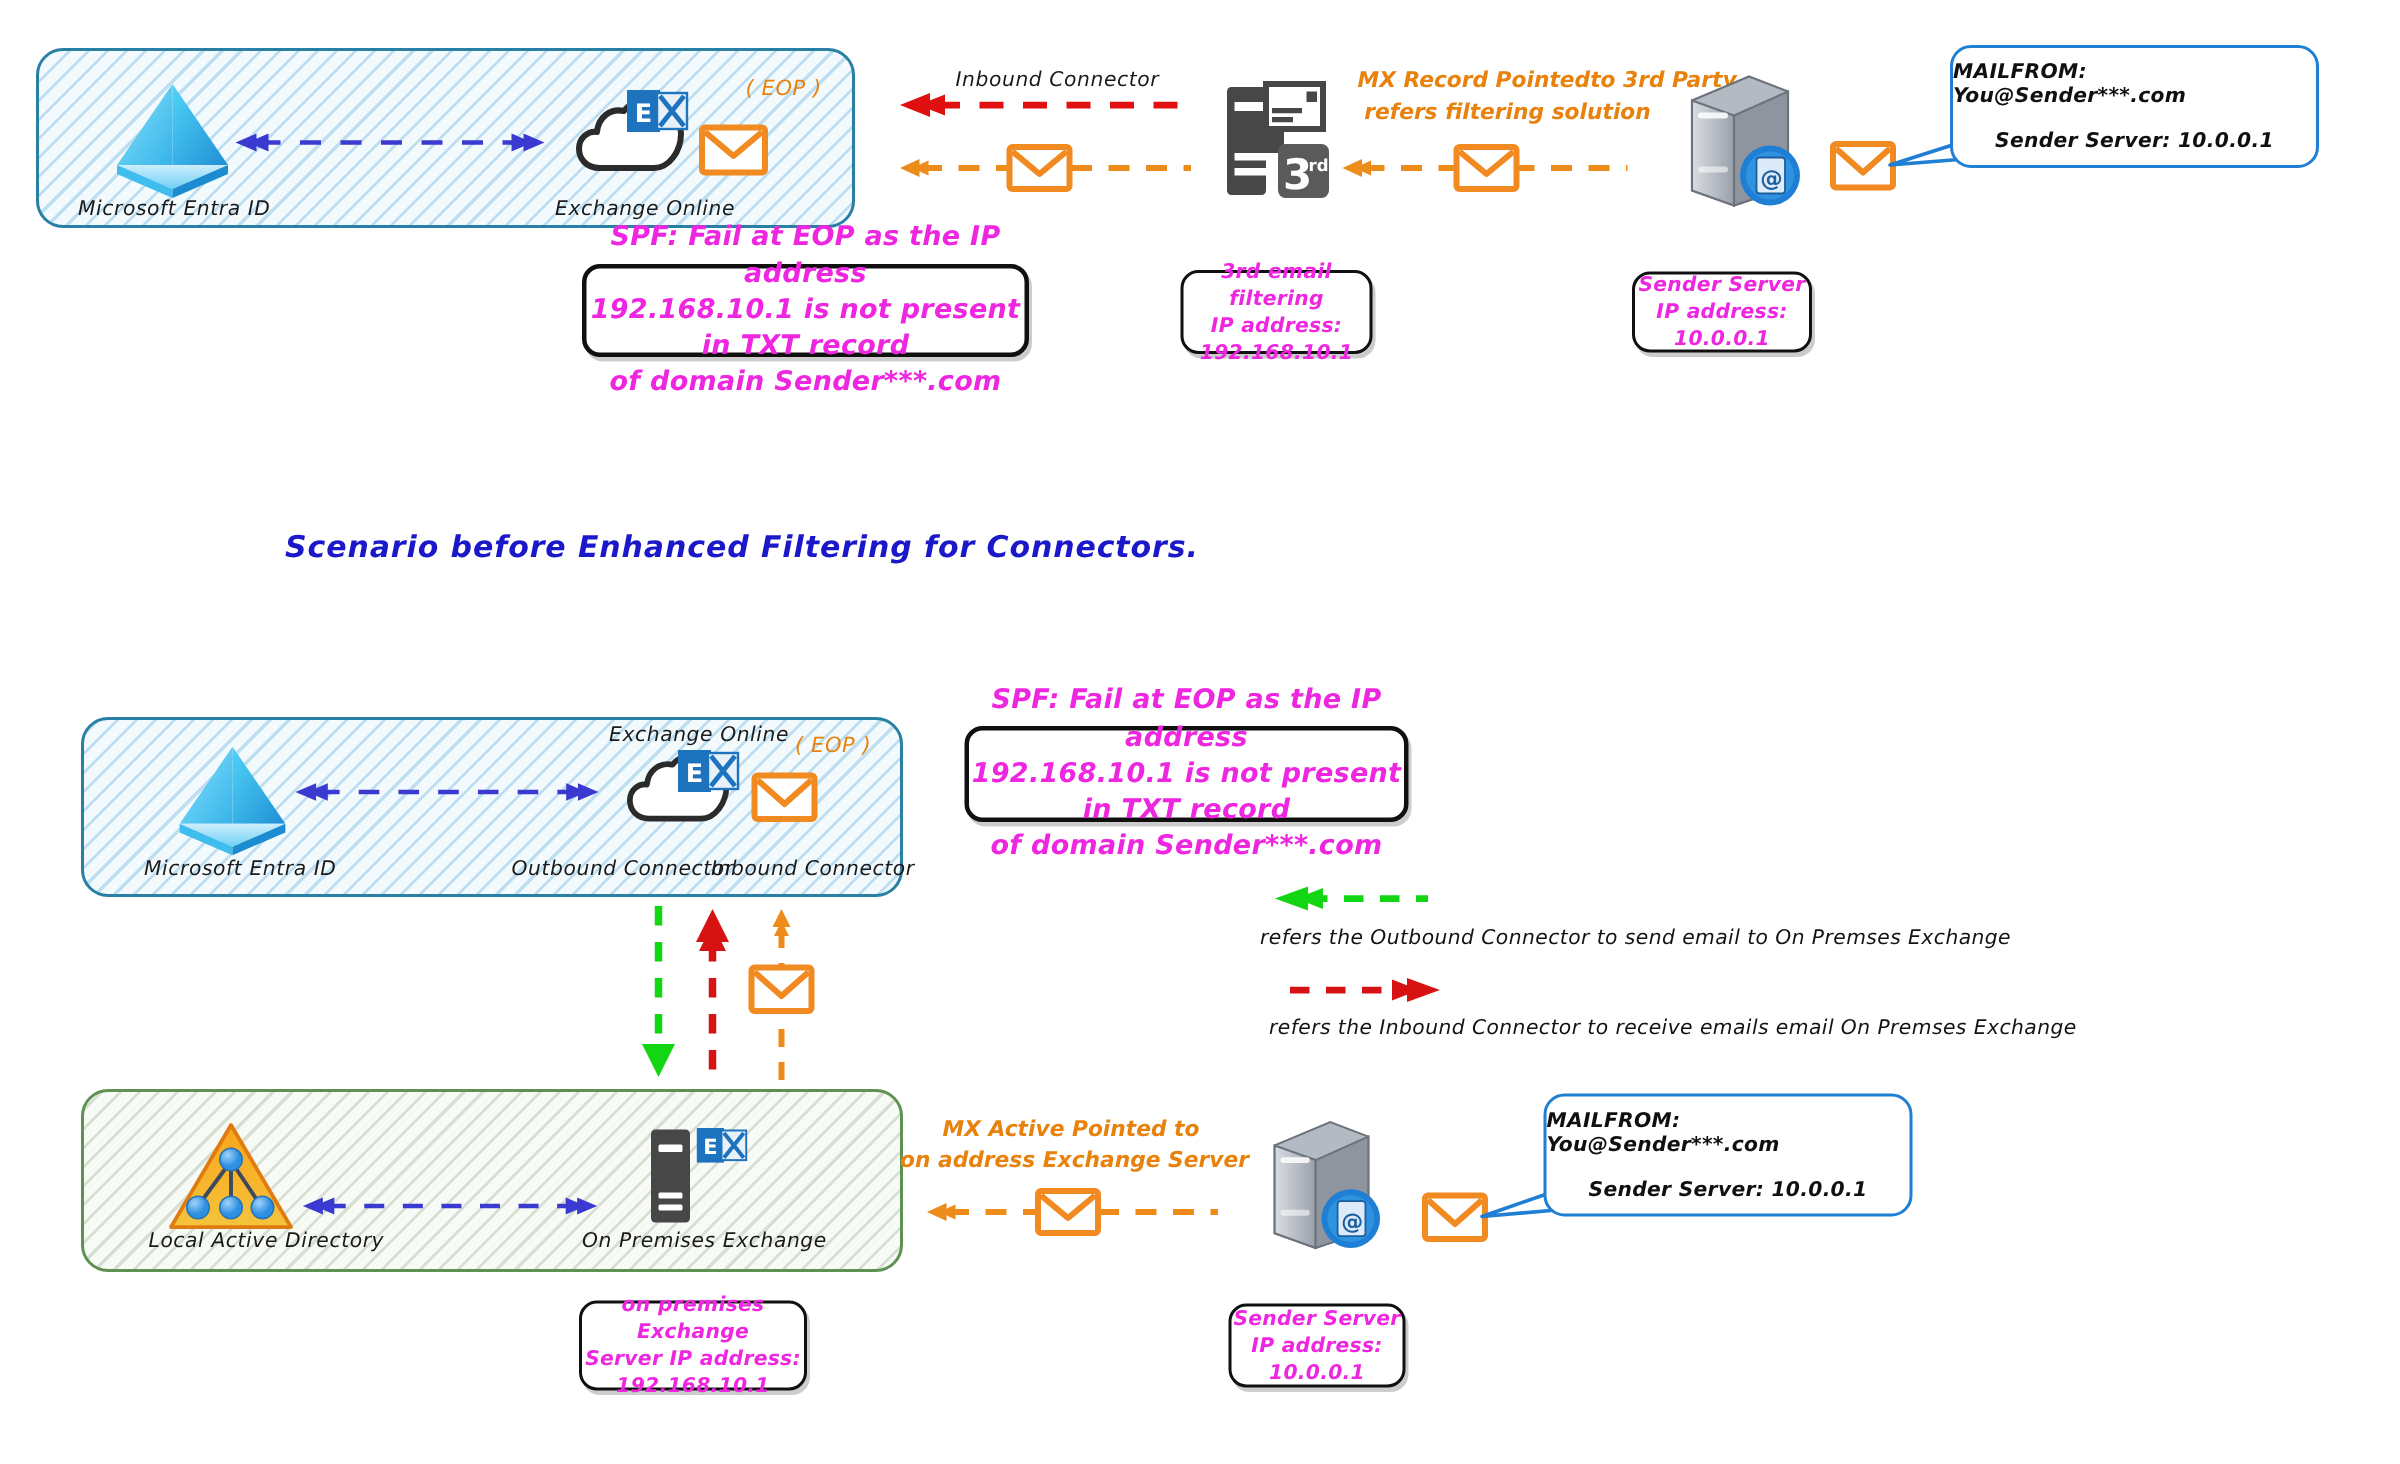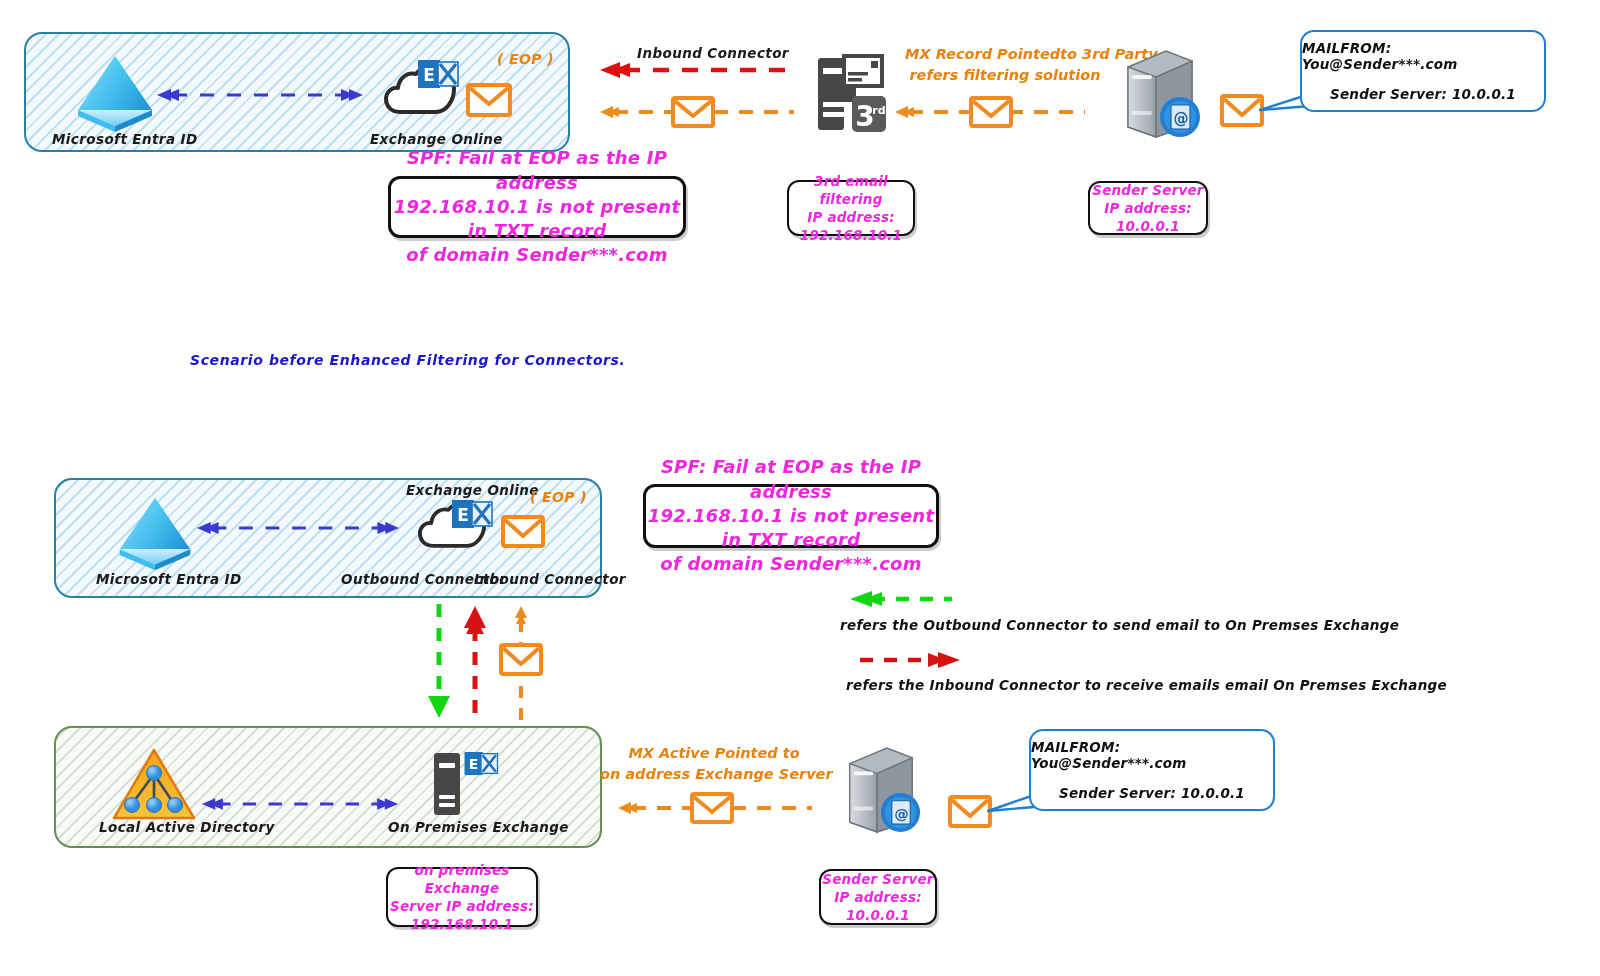--- a/index.html
+++ b/index.html
@@ -33,37 +33,37 @@
         rgba(170,185,160,.40) 0px, rgba(170,185,160,.40) 2px,
         rgba(255,255,255,0) 2px, rgba(255,255,255,0) 9px),
       #f7faf5;
   }
 
   
   .lbl{
     position:absolute;
     font-family:"DejaVu Sans","Liberation Sans",sans-serif;
     font-style:italic;
-    font-weight:bold;
+    font-weight:normal;
     color:#1a1a1a;
     white-space:nowrap;
     letter-spacing:.4px;
   }
   .lbl.sm{font-size:13.5px;}
   .eop{color:#e8820c;font-size:14px;}
   .orange-note{
     color:#e8820c;font-size:14.5px;font-style:italic;font-weight:bold;
     text-align:center;line-height:1.45;white-space:nowrap;
   }
   .scenario-title{
-    color:#1a18c8;font-size:14px;font-style:italic;font-weight:bold;
+    color:#1a18c8;font-size:20px;font-style:italic;font-weight:bold;
     letter-spacing:.6px;white-space:nowrap;
   }
   .legend-text{
-    color:#121212;font-size:13.5px;font-style:italic;font-weight:bold;
+    color:#121212;font-size:13.5px;font-style:italic;font-weight:normal;
     white-space:nowrap;letter-spacing:.3px;
   }
 
   
   .callout{
     position:absolute;
     box-sizing:border-box;
     border:3px solid #101010;
     border-radius:12px;
     background:#ffffff;

